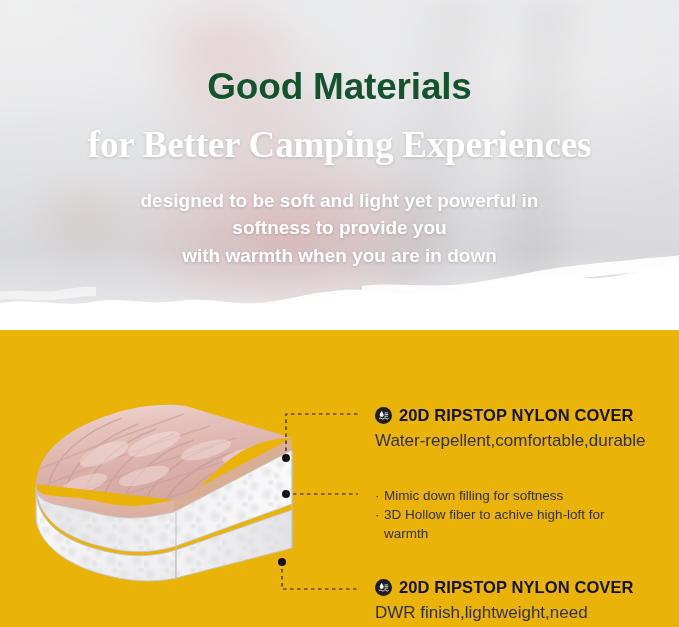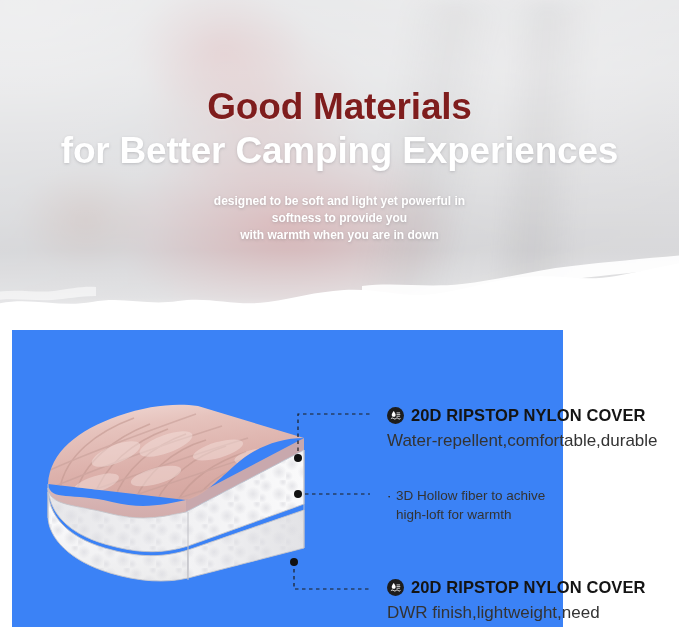--- a/index.html
+++ b/index.html
@@ -67,51 +67,52 @@
     pointer-events:none;
   }
   .hero-tear svg{ display:block; width:100%; height:100%; }
 
   .hero-text{
     position:absolute; left:0; top:0; width:679px;
     text-align:center;
     z-index:5;
   }
   .title-red{
-    margin-top:88px;
+    margin-top:68px;
     font-size:37px;
     font-weight:bold;
     letter-spacing:-0.2px;
-    color:#7f1d1d;
+    color:#14532d;
     line-height:1.05;
     text-shadow:0 1px 2px rgba(255,255,255,0.55);
   }
   .title-white{
-    margin-top:4px;
+    margin-top:18px;
     font-size:37px;
     font-weight:bold;
     letter-spacing:-0.2px;
     color:#ffffff;
     line-height:1.08;
     text-shadow:0 1px 3px rgba(120,120,125,0.35);
+    font-family:Liberation Serif, serif;
   }
   .subtitle{
     margin-top:22px;
-    font-size:12px;
+    font-size:19px;
     font-weight:bold;
     color:#ffffff;
     line-height:1.44;
     text-shadow:0 1px 3px rgba(120,120,125,0.40);
   }
 
   
   .features{
-    position:absolute; left:12px; top:330px;
-    width:551px; height:297px;
-    background:#3b82f6;
+    position:absolute; left:0; top:330px;
+    width:679px; height:297px;
+    background:#eab308;
   }
 
   
   .product{
     position:absolute; left:14px; top:62px;
     width:300px; height:190px;
   }
   .product svg{ display:block; width:100%; height:100%; }
 
   
@@ -346,20 +347,21 @@
       </span>
       <span class="callout-title">20D RIPSTOP NYLON COVER</span>
     </div>
     <div class="callout-sub">Water-repellent,comfortable,durable</div>
   </div>
 
   <div class="callout c2">
     <ul class="callout-list">
       <li>
         <span class="dot-ch">·</span>
+        <span>Mimic down filling for softness</span>
       </li>
       <li>
         <span class="dot-ch">·</span>
         <span>3D Hollow fiber to achive high-loft for warmth</span>
       </li>
     </ul>
   </div>
 
   <div class="callout c3">
     <div class="callout-head">

